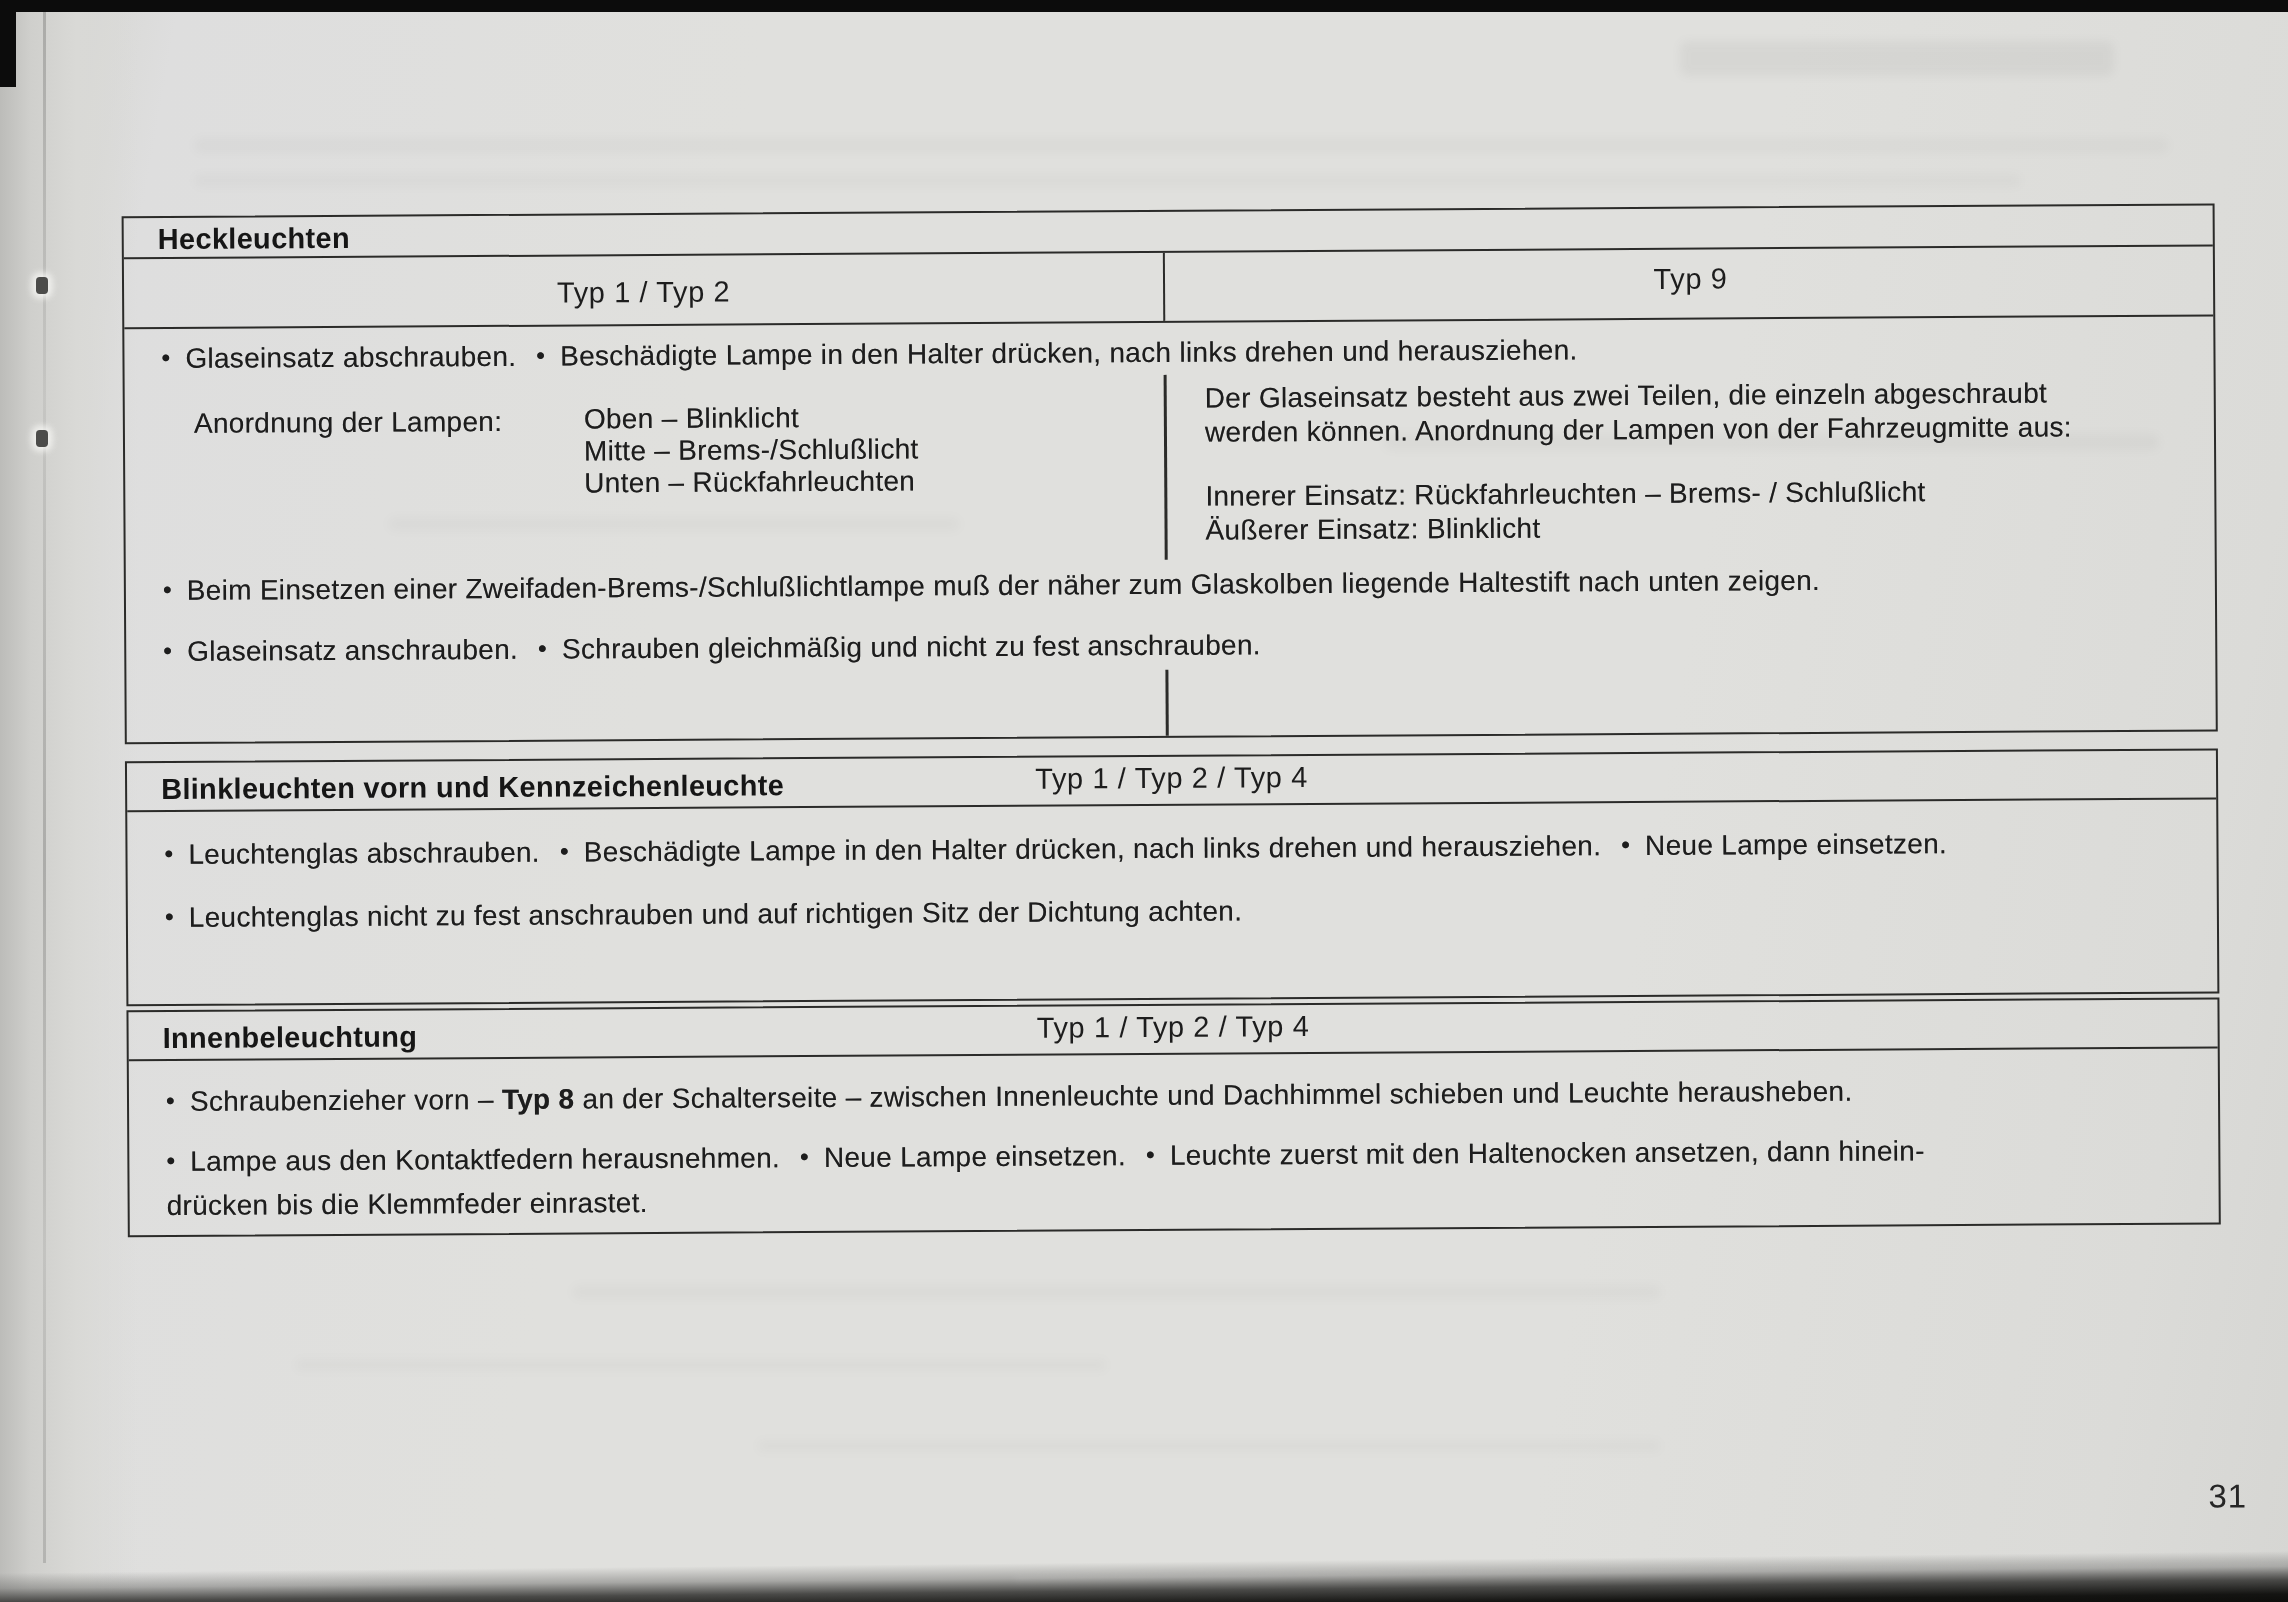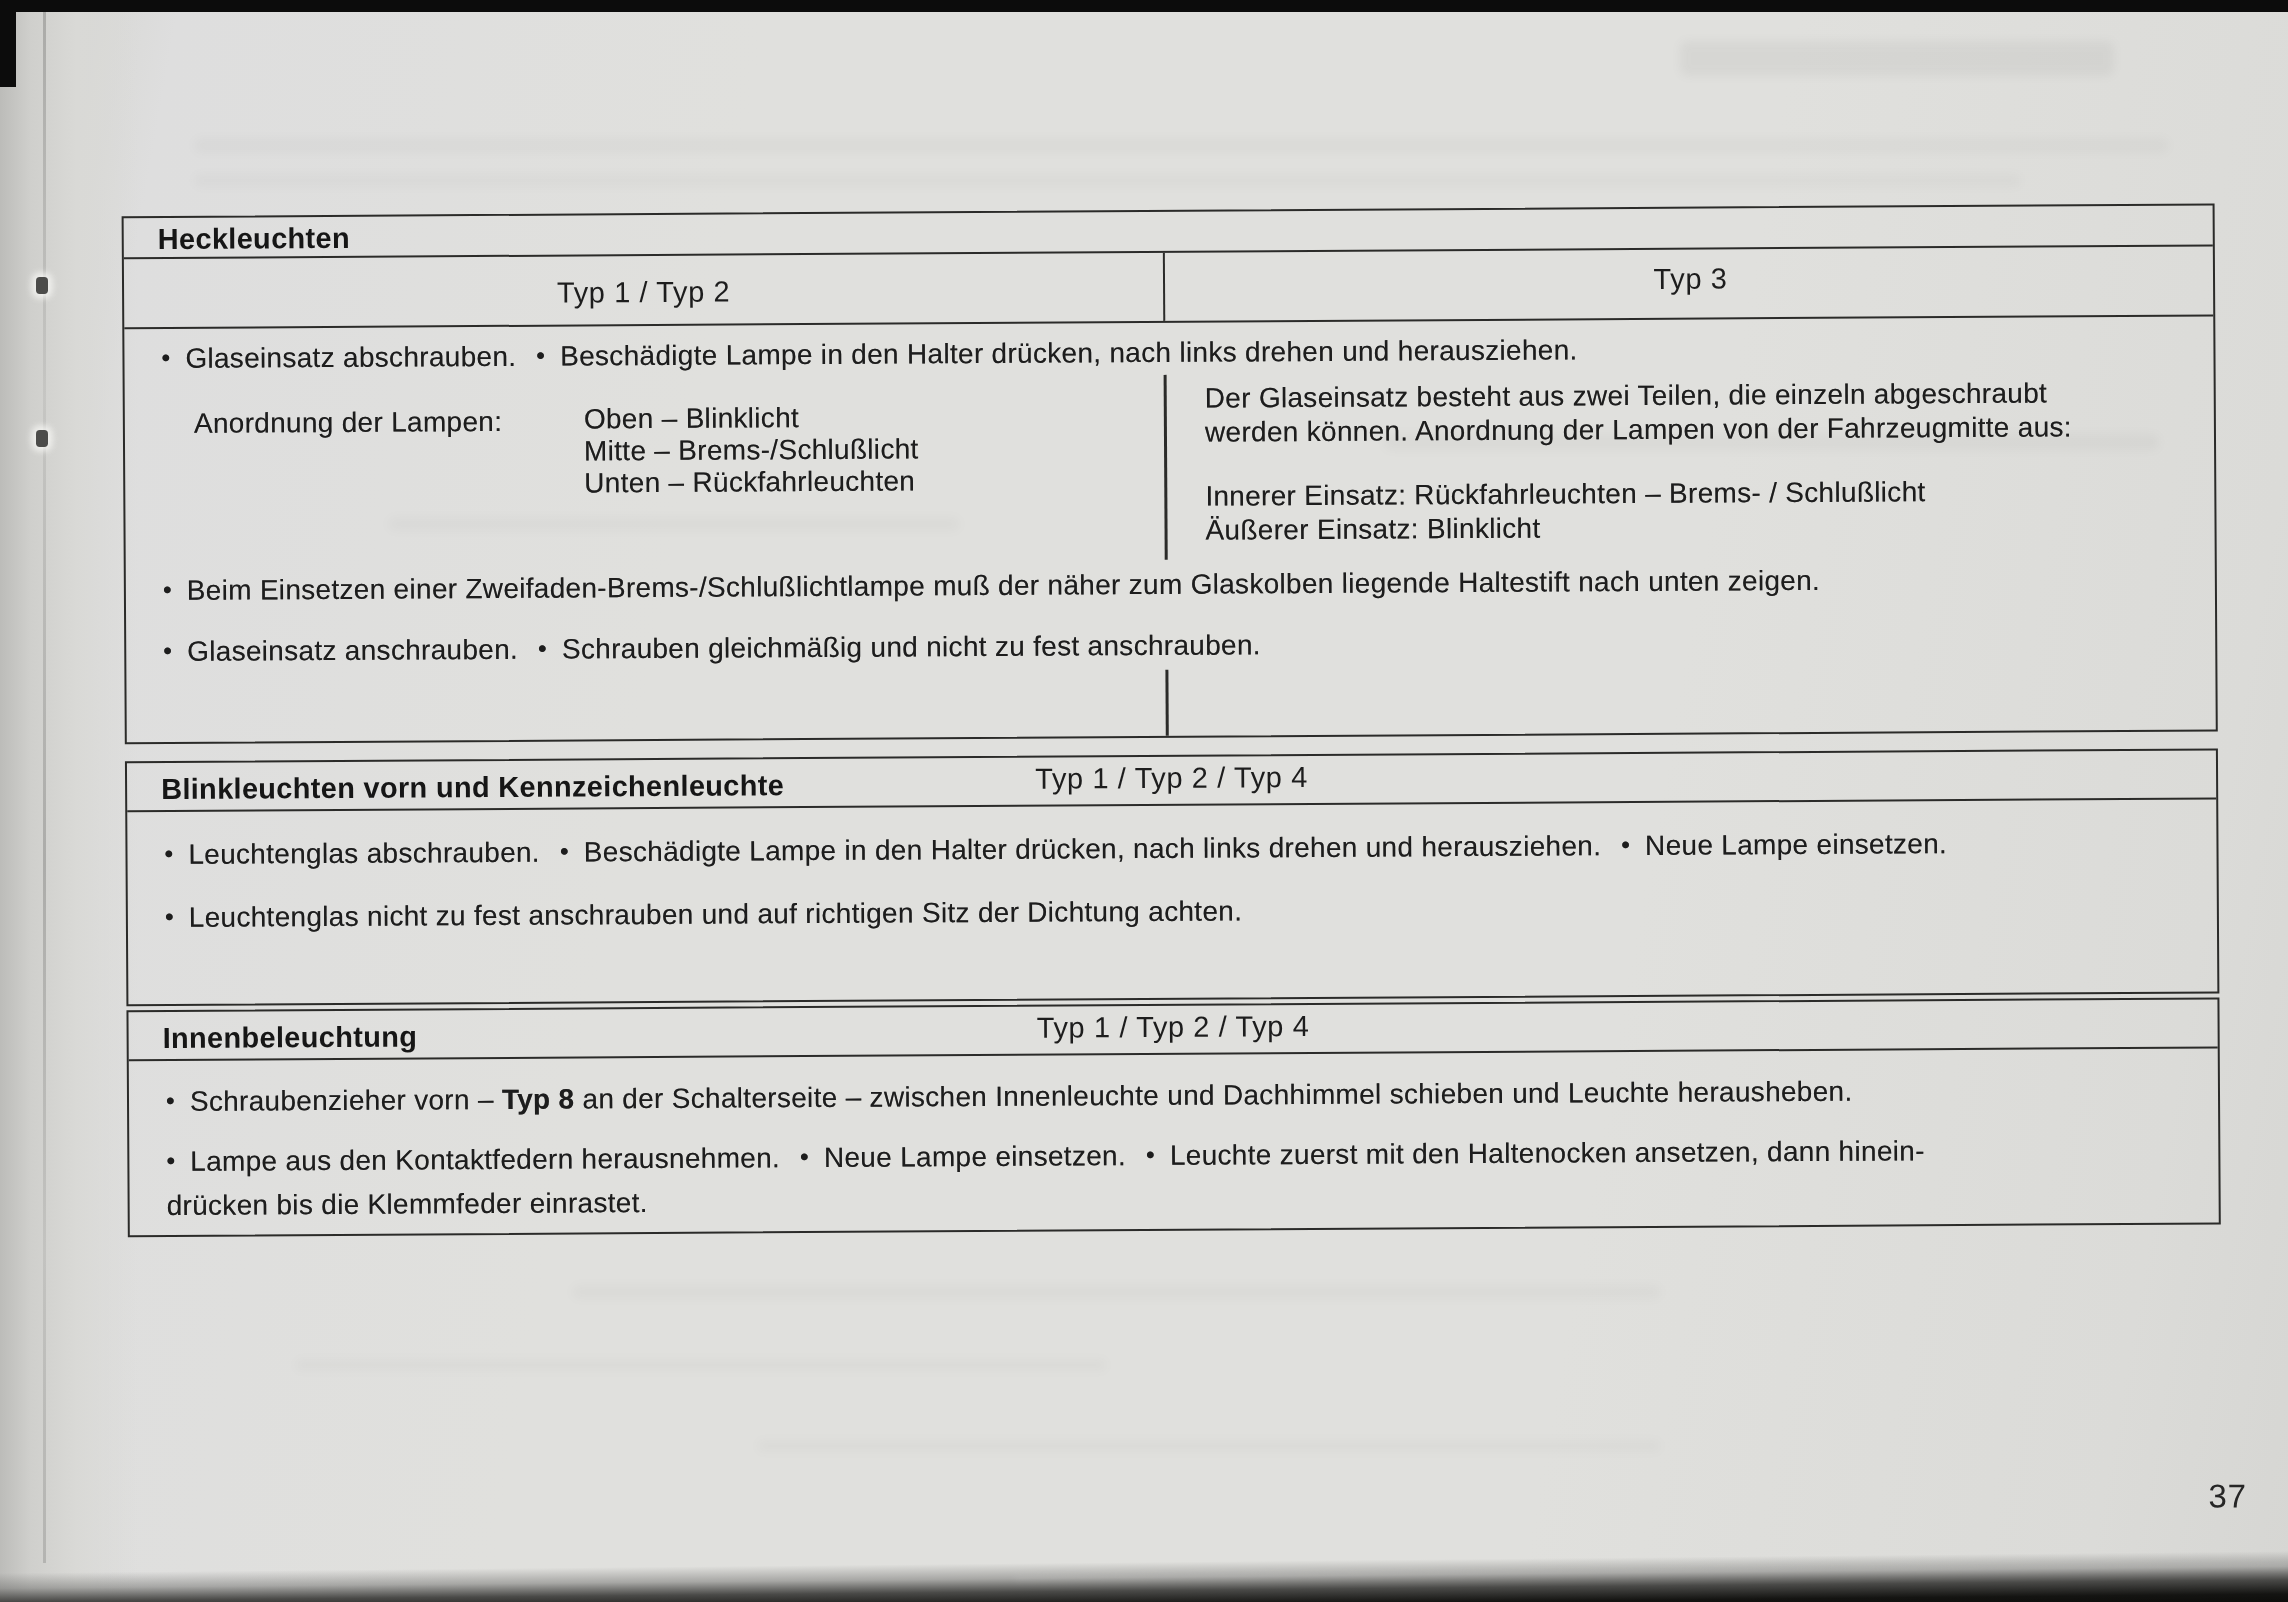--- a/index.html
+++ b/index.html
@@ -116,21 +116,21 @@
 
     <section class="tbl tbl1">
       <div class="title-row">
         <span class="title">Heckleuchten</span>
       </div>
       <div class="typ-row">
         <div class="typ-cell-left">
           <span class="typ">Typ 1 / Typ 2</span>
         </div>
         <div class="typ-cell-right">
-          <span class="typ">Typ 3</span>
+          <span class="typ">Typ 9</span>
         </div>
       </div>
       <div class="body">
         <div class="vseg vseg2"></div>
         <div class="vseg vseg3"></div>
 
         <div class="para t1-row1">
           <span class="bu">•</span><span>Glaseinsatz abschrauben.</span><span class="bu mid">•</span><span>Beschädigte Lampe in den Halter drücken, nach links drehen und herausziehen.</span>
         </div>
 
@@ -181,21 +181,21 @@
       <div class="body">
         <div class="para t3-row1">
           <span class="bu">•</span><span>Schraubenzieher vorn – </span><span class="bold">Typ 8</span><span> an der Schalterseite – zwischen Innenleuchte und Dachhimmel schieben und Leuchte herausheben.</span>
         </div>
         <div class="para t3-row2">
           <span class="bu">•</span><span>Lampe aus den Kontaktfedern herausnehmen.</span><span class="bu mid">•</span><span>Neue Lampe einsetzen.</span><span class="bu mid">•</span><span>Leuchte zuerst mit den Haltenocken ansetzen, dann hinein-</span><br><span>drücken bis die Klemmfeder einrastet.</span>
         </div>
       </div>
     </section>
 
-    <div class="page-number">37</div>
+    <div class="page-number">31</div>
   </div>
 
   <div class="top-bar"></div>
   <div class="top-notch"></div>
   <div class="band-highlight"></div>
   <div class="bottom-band"></div>
 </div>
 
 
 </body></html>

